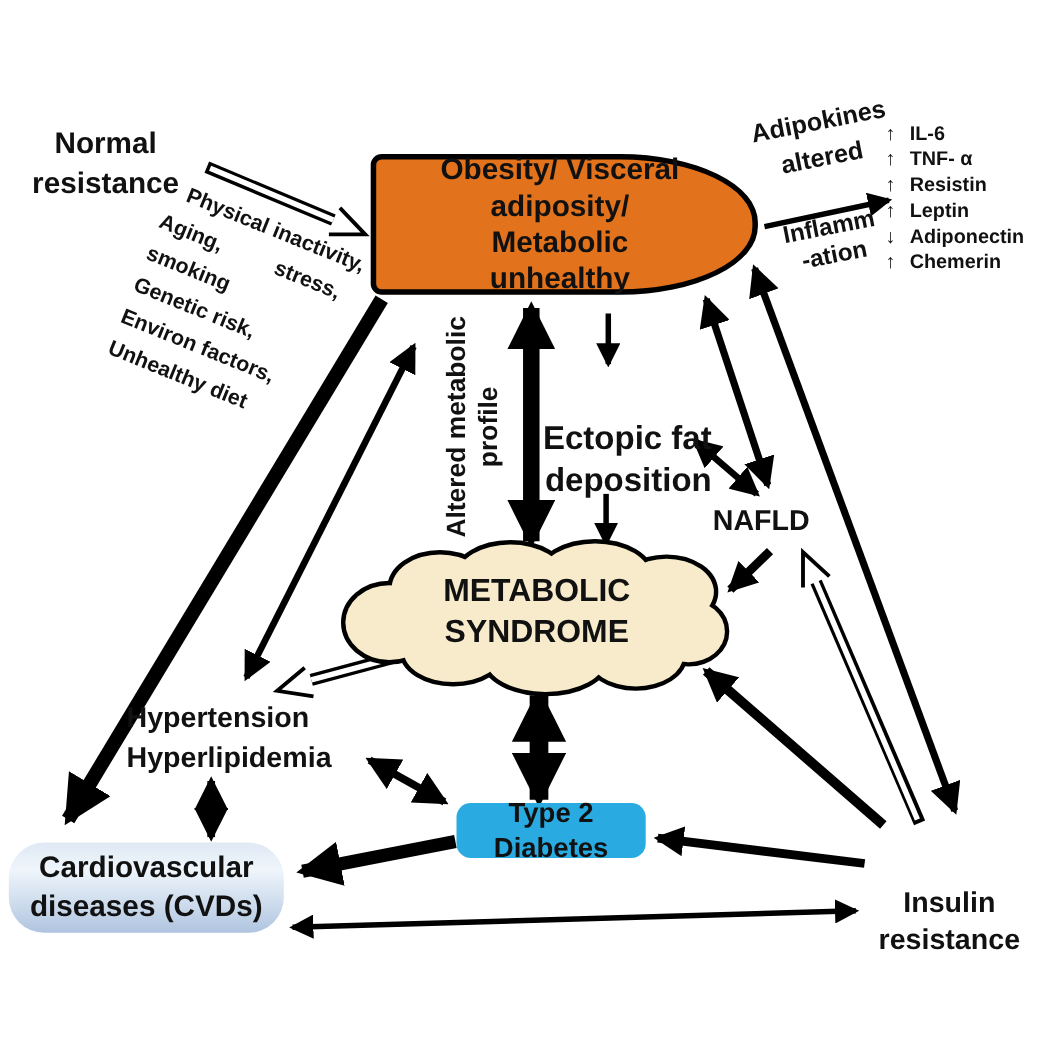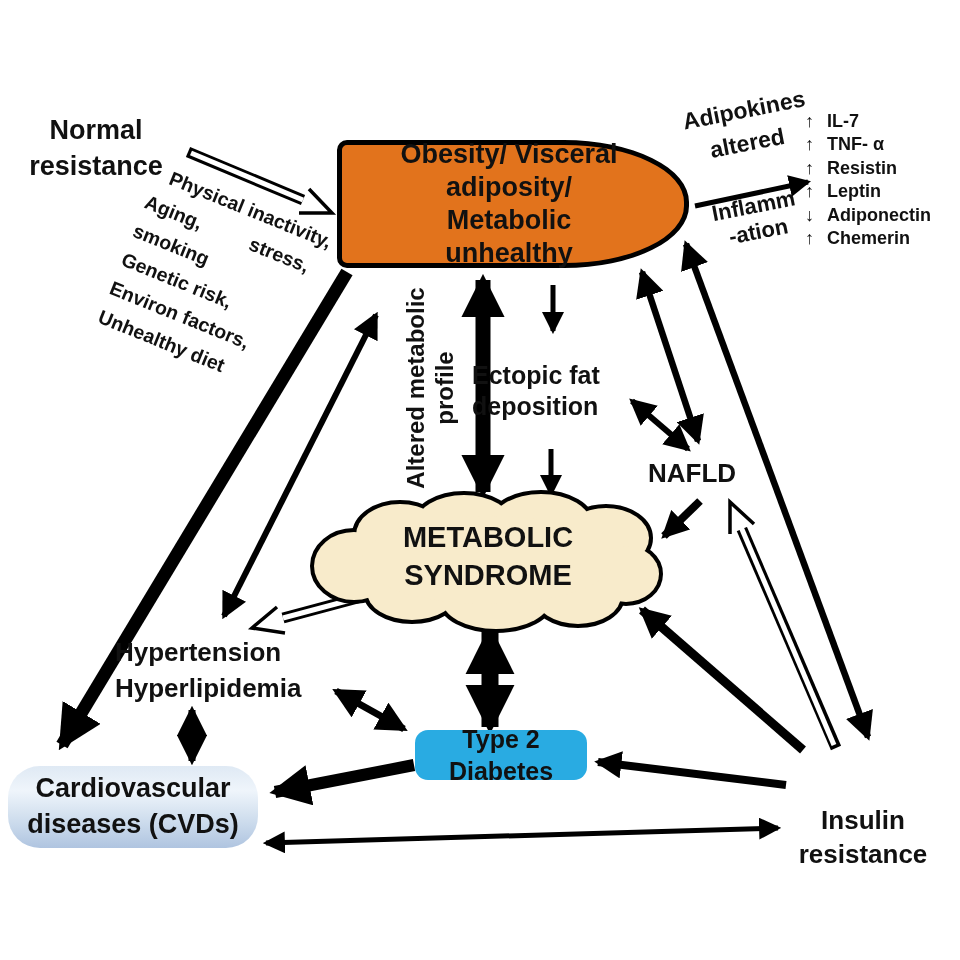--- a/index.html
+++ b/index.html
@@ -33,21 +33,21 @@
   #adipokines-altered{left:680px;top:106px;width:118px;transform:rotate(-11deg);transform-origin:0 0;
     font-size:23px;line-height:1.45;text-align:center;}
   #inflammation{left:702px;top:203px;width:100px;transform:rotate(-11deg);transform-origin:0 0;
     font-size:22px;line-height:1.2;text-align:center;}
   #adipokine-list{left:805px;top:110px;font-size:18px;line-height:23.4px;}
   #adipokine-list .dir{display:inline-block;width:22px;}
 
   
   #altered-profile{left:317px;top:358px;width:230px;height:60px;transform:rotate(-90deg);
     font-size:24px;line-height:1.2;text-align:center;}
-  #ectopic{left:472px;top:360px;width:175px;text-align:left;font-size:25px;line-height:1.25;}
+  #ectopic{left:472px;top:380px;width:175px;text-align:right;font-size:30px;line-height:1.25;}
   #nafld{left:648px;top:458px;width:100px;font-size:26px;}
 
   
   #cloud-text{left:357px;top:518px;width:262px;text-align:center;font-size:29px;line-height:1.32;}
 
   
   #hypertension-group{left:115px;top:634px;width:242px;text-align:left;font-size:26px;line-height:1.4;}
   #insulin-resistance{left:793px;top:804px;width:140px;text-align:center;font-size:26px;line-height:1.3;}
 
   
@@ -196,21 +196,21 @@
     <span>Adipokines</span><br>
     <span>altered</span>
   </div>
 
   <div class="abs txt" id="inflammation">
     <span>Inflamm</span><br>
     <span>-ation</span>
   </div>
 
   <div class="abs txt" id="adipokine-list">
-    <div><span class="dir">↑</span><span>IL-7</span></div>
+    <div><span class="dir">↑</span><span>IL-6</span></div>
     <div><span class="dir">↑</span><span>TNF- α</span></div>
     <div><span class="dir">↑</span><span>Resistin</span></div>
     <div><span class="dir">↑</span><span>Leptin</span></div>
     <div><span class="dir">↓</span><span>Adiponectin</span></div>
     <div><span class="dir">↑</span><span>Chemerin</span></div>
   </div>
 
   <div class="abs txt" id="altered-profile">
     <span>Altered metabolic</span><br>
     <span>profile</span>

